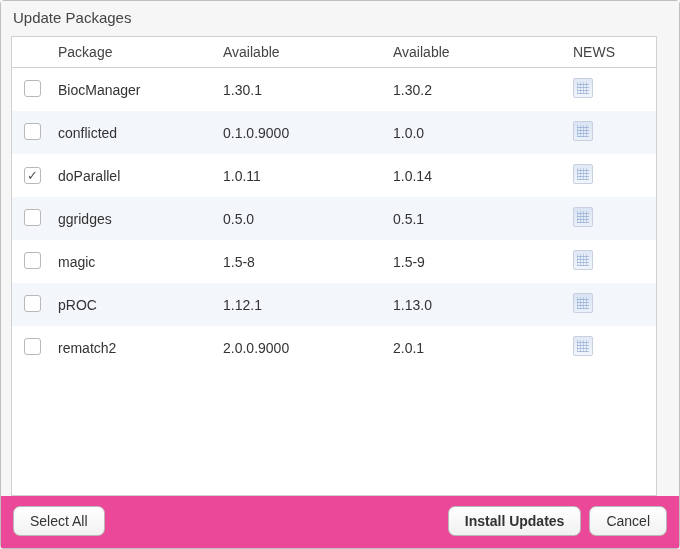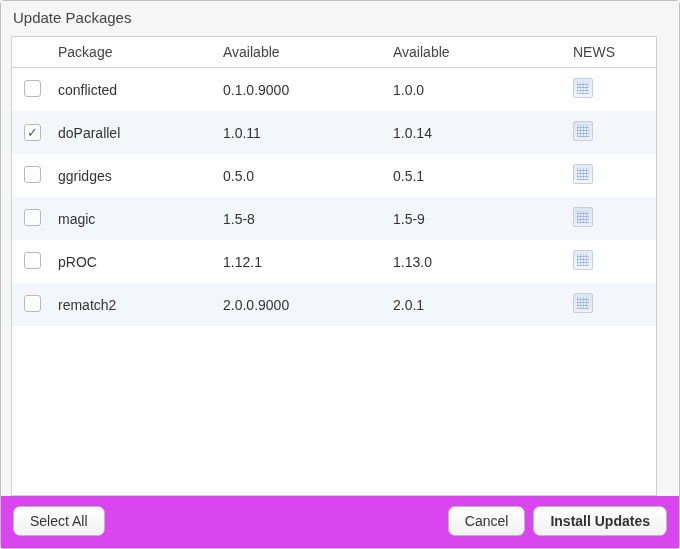--- a/index.html
+++ b/index.html
@@ -99,21 +99,21 @@
         rgba(120,150,200,0.6) 0 1px, transparent 1px 3px),
       repeating-linear-gradient(90deg,
         rgba(120,150,200,0.4) 0 1px, transparent 1px 3px);
     opacity:0.9;
   }
   .button-row {
     display: flex;
     padding: 10px 12px 12px 12px;
     gap: 8px;
     align-items: flex-end;
-    background: #d946ef;
+    background: #ec4899;
   }
   .spacer { flex: 1; }
   button.pill {
     font-family: inherit;
     font-size: 14px;
     padding: 6px 16px;
     border: 1px solid #b8b8b8;
     border-radius: 7px;
     background: linear-gradient(#ffffff, #f1f1f1);
     color: #333;
@@ -158,20 +158,27 @@
         <colgroup>
           <col class="col-chk">
             <col class="col-pkg">
             <col class="col-inst">
             <col class="col-avail">
             <col class="col-news">
         </colgroup>
         <tbody id="rows">
             <tr>
               <td><span class="chk"></span></td>
+              <td>BiocManager</td>
+              <td>1.30.1</td>
+              <td>1.30.2</td>
+              <td><span class="news-icon"></span></td>
+            </tr>
+            <tr>
+              <td><span class="chk"></span></td>
               <td>conflicted</td>
               <td>0.1.0.9000</td>
               <td>1.0.0</td>
               <td><span class="news-icon"></span></td>
             </tr>
             <tr>
               <td><span class="chk checked"></span></td>
               <td>doParallel</td>
               <td>1.0.11</td>
               <td>1.0.14</td>
@@ -206,17 +213,17 @@
               <td><span class="news-icon"></span></td>
             </tr>
           </tbody>
       </table>
     </div>
   </div>
 
   <div class="button-row">
     <button class="pill">Select All</button>
     <div class="spacer"></div>
+    <button class="pill bold">Install Updates</button>
     <button class="pill">Cancel</button>
-    <button class="pill bold">Install Updates</button>
   </div>
 
 </div>
 
 </body></html>

